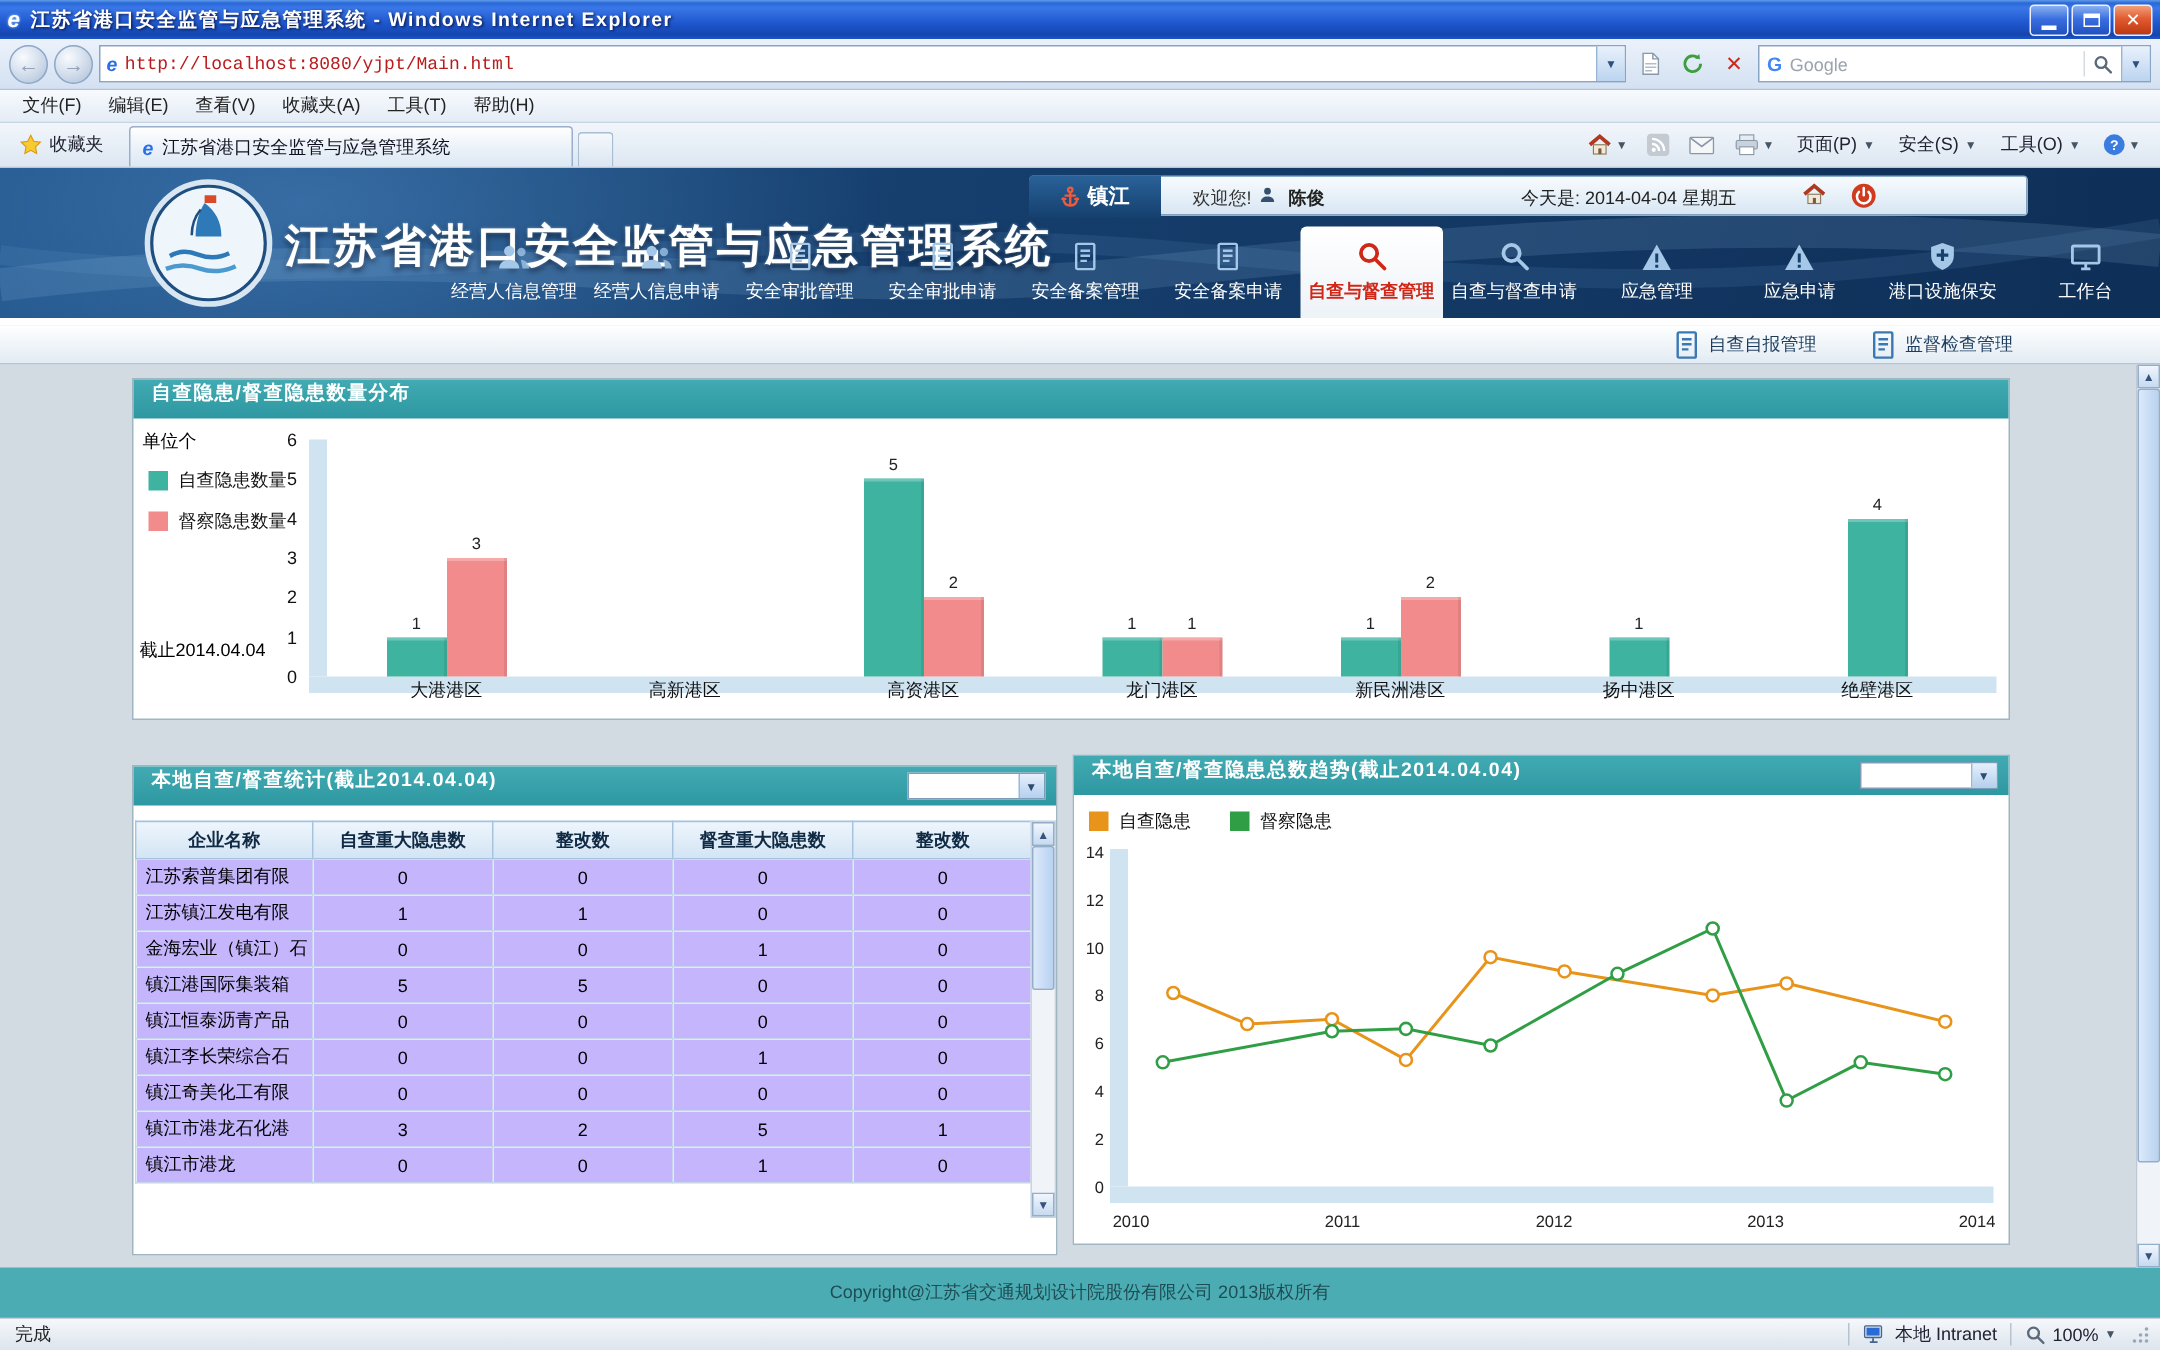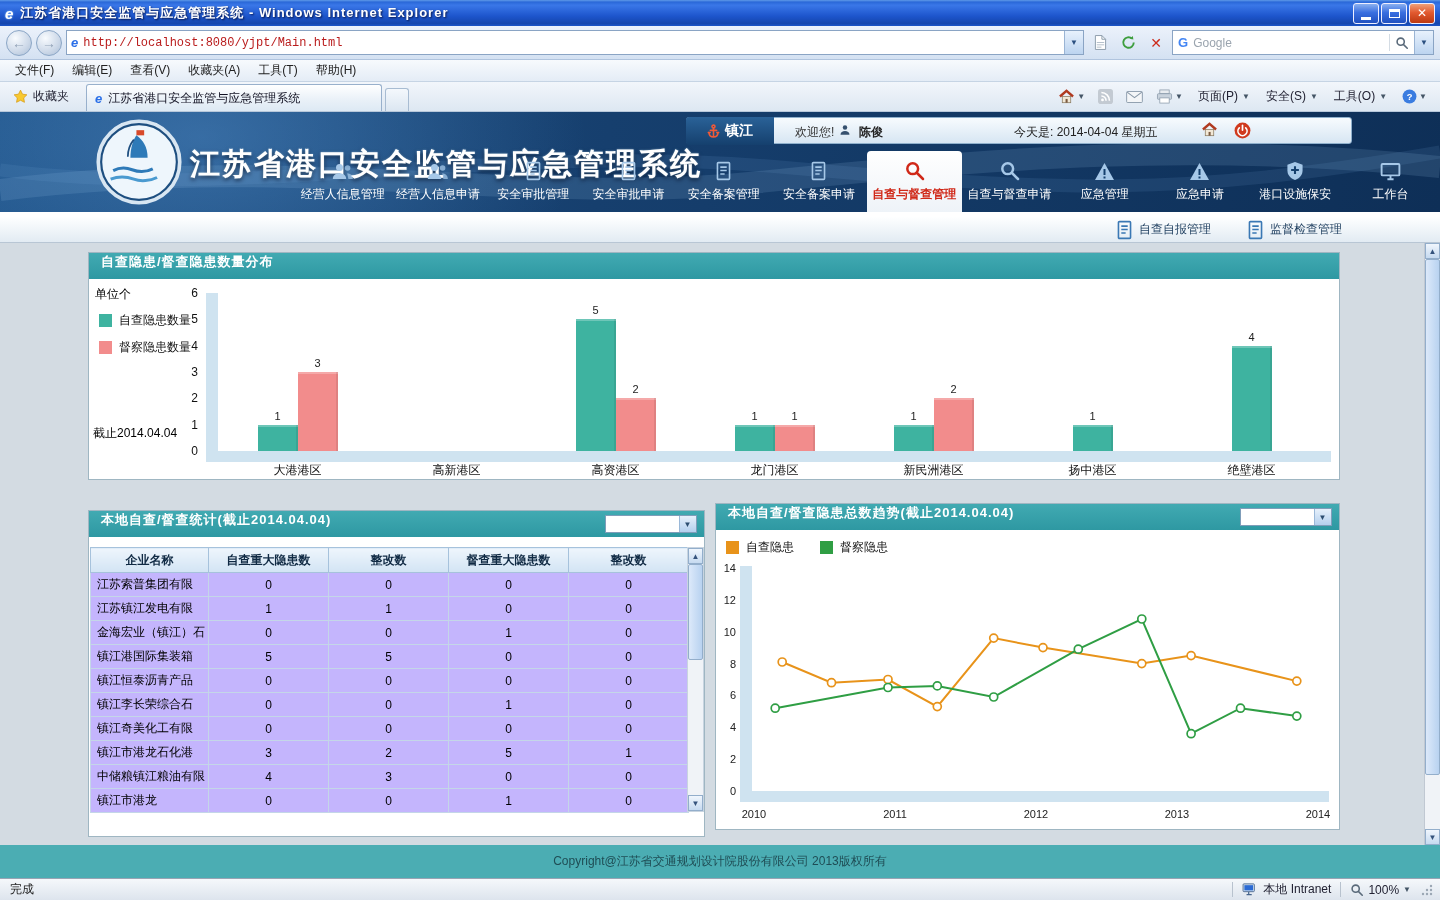--- a/index.html
+++ b/index.html
@@ -117,21 +117,21 @@
   .legend-swatch { width:13px; height:13px; display:inline-block; }
   .bar-note { position:absolute; left:4px; top:146px; }
   .bar-ylabels { position:absolute; left:82px; top:0; bottom:0; width:30px; }
   .bar-ylabel { position:absolute; right:3px; width:26px; text-align:right; font-size:12px; color:#111; }
   .bar-vband { position:absolute; left:117px; width:12px; bottom:28px; height:158px; background:#cfe3f0; }
   .bar-hband { position:absolute; left:117px; right:8px; bottom:17px; height:11px; background:#cfe3f0; }
   .bar-plot { position:absolute; left:129px; right:8px; bottom:28px; height:158px; display:flex; }
   .bar-group { flex:1; display:flex; align-items:flex-end; justify-content:center; }
   .bar { width:40px; position:relative; box-shadow:inset -2px 0 0 rgba(0,0,0,.08), inset 0 2px 0 rgba(255,255,255,.25); }
   .bar .bar-value { position:absolute; top:-15px; width:100%; text-align:center; font-size:11px; color:#222; }
-  .bar-cats { position:absolute; left:129px; right:8px; bottom:0; height:17px; display:flex; }
+  .bar-cats { position:absolute; left:129px; right:8px; bottom:10px; height:17px; display:flex; }
   .bar-cat { flex:1; text-align:center; font-size:12px; color:#111; }
 
   
   .stats-panel { left:88px; top:267px; width:617px; height:327px; }
   .stats-body { position:relative; width:615px; height:299px;padding-left:20px; }
   .stats-table-wrap { position:absolute; top:10px; left:1px; }
   table.stats { border-collapse:collapse; table-layout:fixed; width:598px; }
   .stats th { height:25px; background:linear-gradient(#eef5fc,#d2e4f4); border:1px solid #a6c2dc;
     font-size:12px; color:#102a44; font-weight:bold; }
   .stats td { height:24px; border:1px solid #c4d6e8; text-align:center; font-size:12px; background:#c4b5fd;
@@ -685,27 +685,20 @@
                     <td class="">0</td>
                     <td class="">0</td>
                     <td class="">0</td>
                   </tr>
                   <tr>
                     <td class="name">镇江市港龙石化港</td>
                     <td class="">3</td>
                     <td class="">2</td>
                     <td class="">5</td>
                     <td class="">1</td>
-                  </tr>
-                  <tr>
-                    <td class="name">中储粮镇江粮油有限</td>
-                    <td class="">4</td>
-                    <td class="">3</td>
-                    <td class="">0</td>
-                    <td class="">0</td>
                   </tr>
                   <tr>
                     <td class="name">镇江市港龙</td>
                     <td class="">0</td>
                     <td class="">0</td>
                     <td class="">1</td>
                     <td class="">0</td>
                   </tr>
                 </tbody>
             </table>

